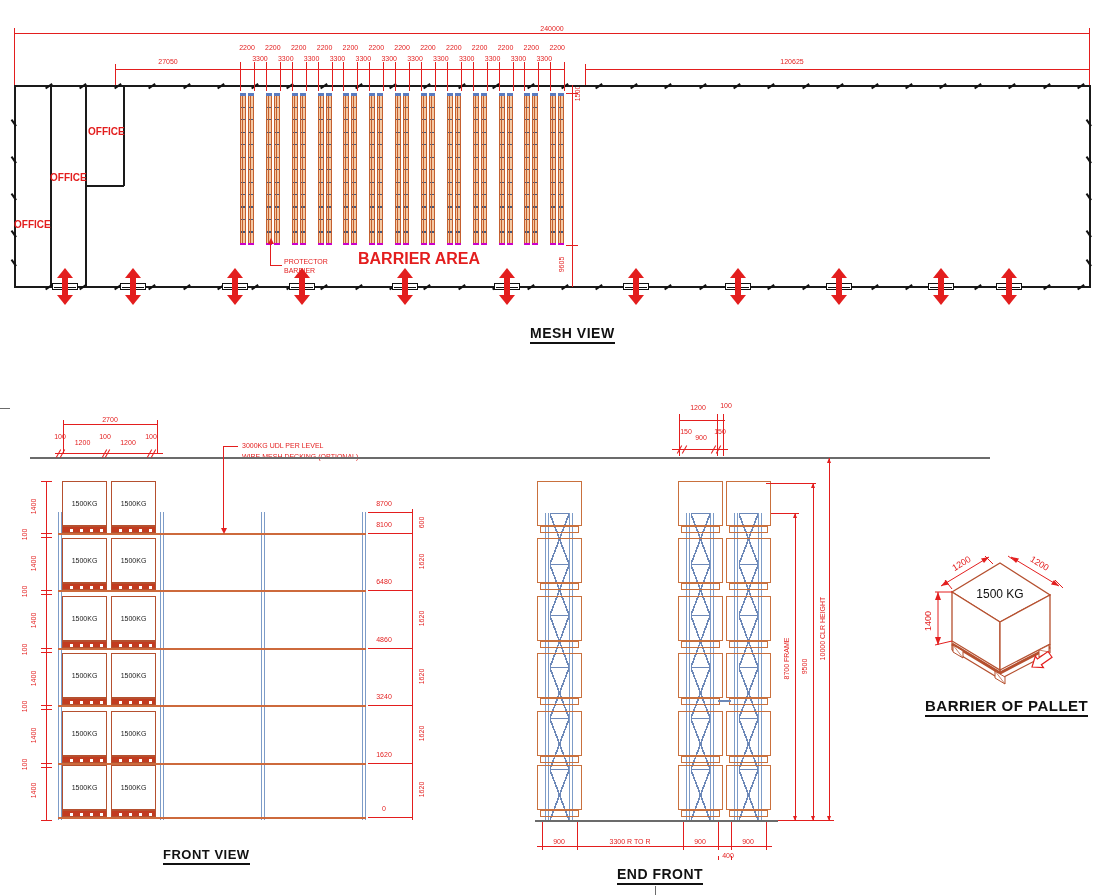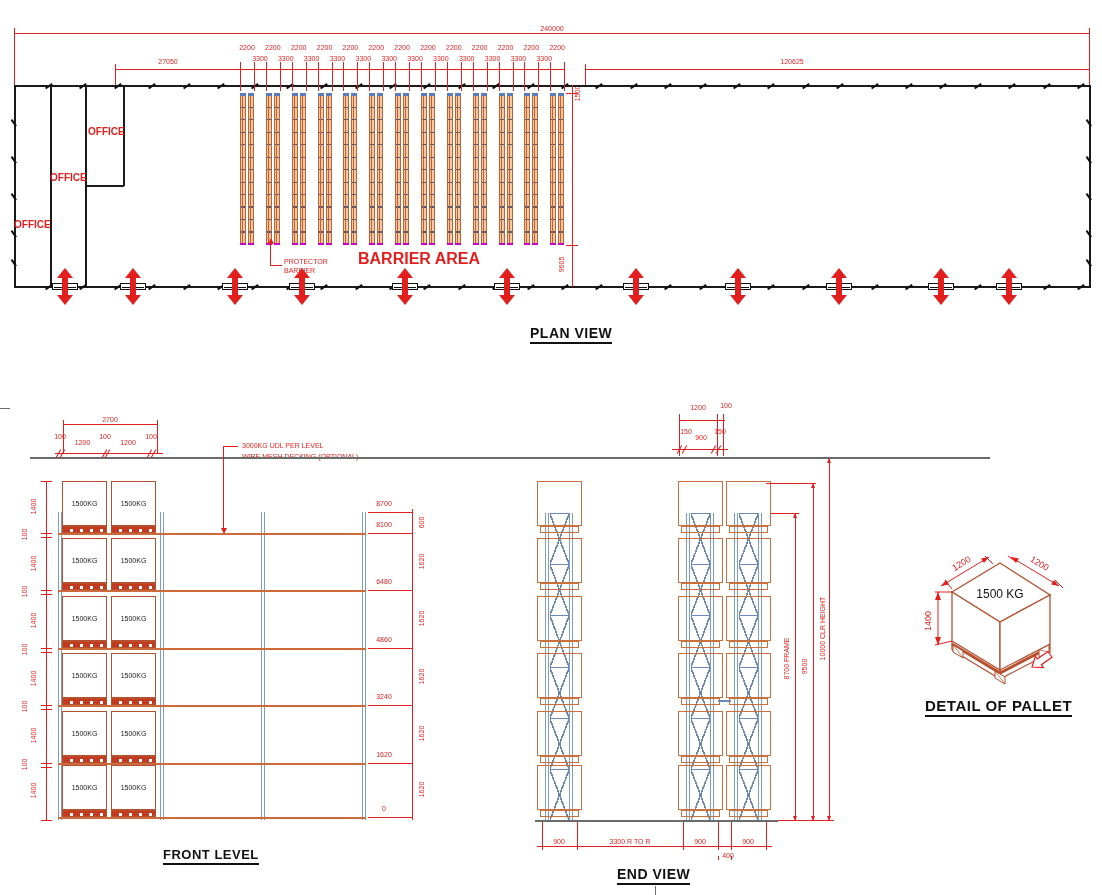--- a/index.html
+++ b/index.html
@@ -46,41 +46,41 @@
 
   <div class="dim" style="left:530px;top:25px;width:44px;">240000</div>
   <div class="dim" style="left:150px;top:58px;width:36px;">27050</div>
   <div class="dim" style="left:772px;top:58px;width:40px;">120625</div>
   <div class="dim rot" style="left:562px;top:90px;width:30px;">1500</div>
   <div class="dim rot" style="left:501px;top:165px;width:120px;">12 x 2700 CLR = 33895 O/A</div>
   <div class="dim rot" style="left:541px;top:261px;width:40px;">9605</div>
   <div class="dim" style="left:284px;top:258px;text-align:left;">PROTECTOR</div>
   <div class="dim" style="left:284px;top:267px;text-align:left;">BARRIER</div>
   <div style="position:absolute;left:358px;top:250px;color:#e31e1e;font-weight:bold;font-size:16px;white-space:nowrap;">BARRIER AREA</div>
-  <div class="title" style="left:530px;top:325px;">PLAN VIEW</div>
+  <div class="title" style="left:530px;top:325px;">MESH VIEW</div>
 
   <div class="dim" style="left:95px;top:416px;width:30px;">2700</div>
   <div class="dim" style="left:242px;top:442px;text-align:left;">3000KG UDL PER LEVEL</div>
   <div class="dim" style="left:242px;top:453px;text-align:left;">WIRE MESH DECKING (OPTIONAL)</div>
-  <div class="title" style="left:163px;top:847px;font-size:13px;">FRONT LEVEL</div>
+  <div class="title" style="left:163px;top:847px;font-size:13px;">FRONT VIEW</div>
 
   <div class="dim" style="left:685px;top:404px;width:26px;">1200</div>
   <div class="dim" style="left:716px;top:402px;width:20px;">100</div>
   <div class="dim" style="left:676px;top:428px;width:20px;">150</div>
   <div class="dim" style="left:691px;top:434px;width:20px;">900</div>
   <div class="dim" style="left:710px;top:428px;width:20px;">150</div>
   <div class="dim" style="left:547px;top:838px;width:24px;">900</div>
   <div class="dim" style="left:600px;top:838px;width:60px;">3300 R TO R</div>
   <div class="dim" style="left:688px;top:838px;width:24px;">900</div>
   <div class="dim" style="left:716px;top:852px;width:24px;">400</div>
   <div class="dim" style="left:736px;top:838px;width:24px;">900</div>
   <div class="dim rot" style="left:753px;top:655px;width:66px;">8700 FRAME</div>
   <div class="dim rot" style="left:789px;top:663px;width:30px;">9500</div>
   <div class="dim rot" style="left:777px;top:625px;width:90px;">10000 CLR HEIGHT</div>
-  <div class="title" style="left:617px;top:866px;">END VIEW</div>
+  <div class="title" style="left:617px;top:866px;">END FRONT</div>
 
   <svg style="position:absolute;left:905px;top:528px;" width="195" height="170" viewBox="0 0 195 170">
 
     <g stroke="#b5502f" stroke-width="1.3" fill="#fff">
       <polygon points="95,35 145,67 95,94 47,64"></polygon>
       <polygon points="47,64 95,94 95,142 47,113"></polygon>
       <polygon points="95,94 145,67 145,116 95,142"></polygon>
     </g>
 
     <g stroke="#b5502f" fill="none">
@@ -109,21 +109,21 @@
       <polygon points="106,29 114,30.5 111,35"></polygon>
         <polygon points="154,58 146,56.5 149,52"></polygon>
       <polygon points="33,64 30,72 36,72"></polygon>
         <polygon points="33,117 30,109 36,109"></polygon>
     </g>
     <text x="58" y="38" font-size="9" fill="#e31e1e" text-anchor="middle" transform="rotate(-31 58 38)" font-family="Liberation Sans, sans-serif">1200</text>
     <text x="133" y="38" font-size="9" fill="#e31e1e" text-anchor="middle" transform="rotate(31 133 38)" font-family="Liberation Sans, sans-serif">1200</text>
     <text x="26" y="93" font-size="9" fill="#e31e1e" text-anchor="middle" transform="rotate(-90 26 93)" font-family="Liberation Sans, sans-serif">1400</text>
     <polygon points="0,0 9,-7 9,-3.5 22,-3.5 22,3.5 9,3.5 9,7" transform="translate(127,139) rotate(-35)" fill="#fff" stroke="#e31e1e" stroke-width="1.2"></polygon>
   </svg>
-  <div class="title" style="left:925px;top:697px;font-size:15px;">DETAIL OF PALLET</div>
+  <div class="title" style="left:925px;top:697px;font-size:15px;">BARRIER OF PALLET</div>
 
 <div class="bl" style="left: 14px; top: 85px; width: 1077px; height: 2px;"></div>
     <div class="bl" style="left: 14px; top: 286px; width: 1077px; height: 2px;"></div>
     <div class="bl" style="left: 14px; top: 85px; width: 2px; height: 203px;"></div>
     <div class="bl" style="left: 1089px; top: 85px; width: 2px; height: 203px;"></div>
     <div class="bl" style="left: 50px; top: 86px; width: 1.5px; height: 200px;"></div>
     <div class="bl" style="left: 85px; top: 86px; width: 1.5px; height: 200px;"></div>
     <div class="bl" style="left: 123px; top: 86px; width: 1.5px; height: 100px;"></div>
     <div class="bl" style="left: 85px; top: 185px; width: 39px; height: 1.5px;"></div>
     <div class="office" style="left: 14px; top: 219px;">OFFICE</div>

